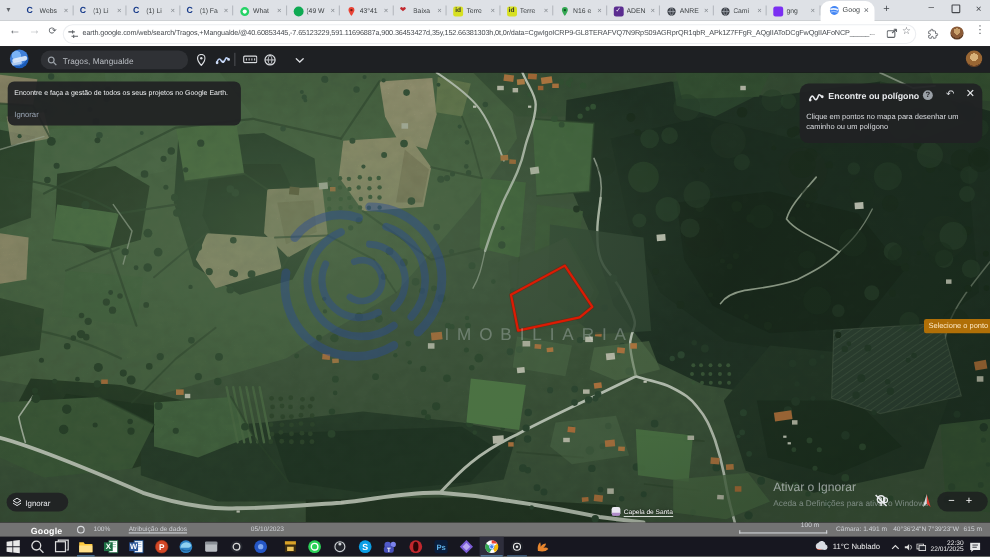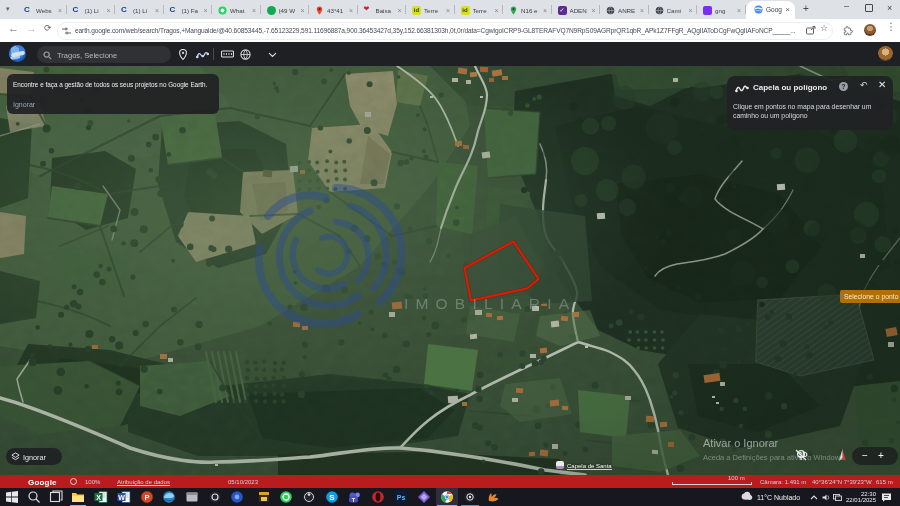--- a/index.html
+++ b/index.html
@@ -33,21 +33,21 @@
 #pan2 .ti{position:absolute;left:26px;top:7px;font-size:8px;font-weight:bold;color:#e8eaed;}
 #pan2 .bd{position:absolute;left:6px;top:26px;font-size:6.8px;line-height:9px;color:#dadce0;}
 #camadas{left:6px;top:448px;width:56px;height:17px;border-radius:9px;}
 #camadas .t{position:absolute;left:17px;top:4.5px;font-size:7.2px;color:#e8eaed;}
 #selbtn{position:absolute;left:840px;top:290px;width:60px;height:13px;background:#b06f07;border-radius:2px 0 0 2px;color:#ffe9c4;font-size:6.8px;padding:2.5px 0 0 4px;white-space:nowrap;overflow:hidden;}
 #ativar{position:absolute;left:703px;top:437px;color:rgba(226,230,235,0.6);font-size:11px;}
 #ativar2{position:absolute;left:703px;top:453px;color:rgba(216,222,228,0.45);font-size:7.5px;}
 #capela{position:absolute;left:567px;top:463px;font-size:6px;color:#fff;text-shadow:0 0 2px #000;border-bottom:0.5px solid rgba(255,255,255,0.8);}
 #mapctl{position:absolute;left:786px;top:447px;width:110px;height:18px;color:#eceef0;font-size:8px;}
 
-#gebar{position:absolute;left:0;top:475px;width:900px;height:13px;background:#b91c1c;color:#cfd2d6;font-size:6px;}
+#gebar{position:absolute;left:0;top:475px;width:900px;height:13px;background:#737373;color:#cfd2d6;font-size:6px;}
 
 #taskbar{position:absolute;left:0;top:488px;width:900px;height:18px;background:#171720;}
 .tbi{position:absolute;top:2px;width:14px;height:14px;}
 </style>
 </head>
 <body>
 <div id="stage">
 
 <div id="map"><svg width="900" height="409" viewBox="0 0 900 409">
         <defs>
@@ -655,21 +655,21 @@
 <div class="gpanel" id="tip1">
   <div class="t">Encontre e faça a gestão de todos os seus projetos no Google Earth.</div>
   <div class="ig">Ignorar</div>
 </div>
 <div class="gpanel" id="pan2">
   <svg style="position:absolute;left:8px;top:8px" width="14" height="9" viewBox="0 0 14 9">
         <path d="M1,7 Q3,1 5,5 Q7,9 9,3 Q10,1 12,4" stroke="#e8eaed" stroke-width="1.4" fill="none"></path>
         <circle cx="1.5" cy="7" r="1.3" fill="#e8eaed"></circle>
         <circle cx="12.5" cy="4" r="1.3" fill="#e8eaed"></circle>
       </svg>
-  <div class="ti">Capela ou polígono</div>
+  <div class="ti">Encontre ou polígono</div>
   <div style="position:absolute;left:112px;top:6px;width:9px;height:9px;border-radius:50%;background:#9aa0a6;color:#202124;font-size:7px;text-align:center;line-height:9.5px;font-weight:bold;">?</div>
   <div style="position:absolute;left:133px;top:4px;color:#dadce0;font-size:9px;">↶</div>
   <div style="position:absolute;left:151px;top:3px;color:#e8eaed;font-size:10px;">✕</div>
   <div class="bd">Clique em pontos no mapa para desenhar um<br>caminho ou um polígono</div>
 </div>
 <div class="gpanel" id="camadas">
   <svg style="position:absolute;left:5px;top:4px" width="9" height="9" viewBox="0 0 10 10">
         <path d="M5,1 L9,3.5 5,6 1,3.5 Z" fill="none" stroke="#e8eaed" stroke-width="1"></path>
         <path d="M1,6 L5,8.5 9,6" fill="none" stroke="#e8eaed" stroke-width="1"></path>
       </svg>
@@ -842,21 +842,21 @@
 <div id="getb">
   <div style="position:absolute;left:9px;top:3px;width:17px;height:17px;border-radius:50%;background:radial-gradient(circle at 35% 32%,#7ab3f5 0 25%,#3f7fd8 26% 60%,#1b5cb8 61%);overflow:hidden;">
     <div style="position:absolute;left:2px;top:7px;width:14px;height:4px;background:#e8f0fb;border-radius:2px;transform:rotate(-12deg);opacity:0.85;"></div>
     <div style="position:absolute;left:1px;top:11px;width:10px;height:3px;background:#dce8f8;border-radius:2px;transform:rotate(-10deg);opacity:0.7;"></div>
   </div>
   <div id="gepill"></div>
   <svg style="position:absolute;left:43px;top:49px;top:9px" width="9" height="9" viewBox="0 0 9 9">
         <circle cx="3.6" cy="3.6" r="2.6" fill="none" stroke="#9aa0a6" stroke-width="1.2"></circle>
         <line x1="5.6" y1="5.6" x2="8.2" y2="8.2" stroke="#9aa0a6" stroke-width="1.2"></line>
       </svg>
-  <div id="gesearchtxt" style="position:absolute;left:57px;top:9px;">Tragos, Selecione</div>
+  <div id="gesearchtxt" style="position:absolute;left:57px;top:9px;">Tragos, Mangualde</div>
   <svg style="position:absolute;left:179px;top:7px" width="8" height="11" viewBox="0 0 8 11">
         <path d="M4,0.5 a3.4,3.4 0 0 1 3.4,3.4 c0,2.5 -3.4,6.6 -3.4,6.6 s-3.4,-4.1 -3.4,-6.6 A3.4,3.4 0 0 1 4,0.5z" fill="none" stroke="#dadce0" stroke-width="1.1"></path>
         <circle cx="4" cy="3.9" r="1.1" fill="#dadce0"></circle>
       </svg>
   <svg style="position:absolute;left:196px;top:9px" width="13" height="8" viewBox="0 0 13 8">
         <path d="M1,6 Q3,0.5 5,4 Q7,7.5 9,2.5 Q10,0.5 12,3" stroke="#b9cdf2" stroke-width="1.4" fill="none"></path>
         <circle cx="1.3" cy="6" r="1.3" fill="#cfdcf5"></circle>
         <circle cx="6.8" cy="5.2" r="1.1" fill="#cfdcf5"></circle>
         <circle cx="11.8" cy="3" r="1.3" fill="#cfdcf5"></circle>
       </svg>

